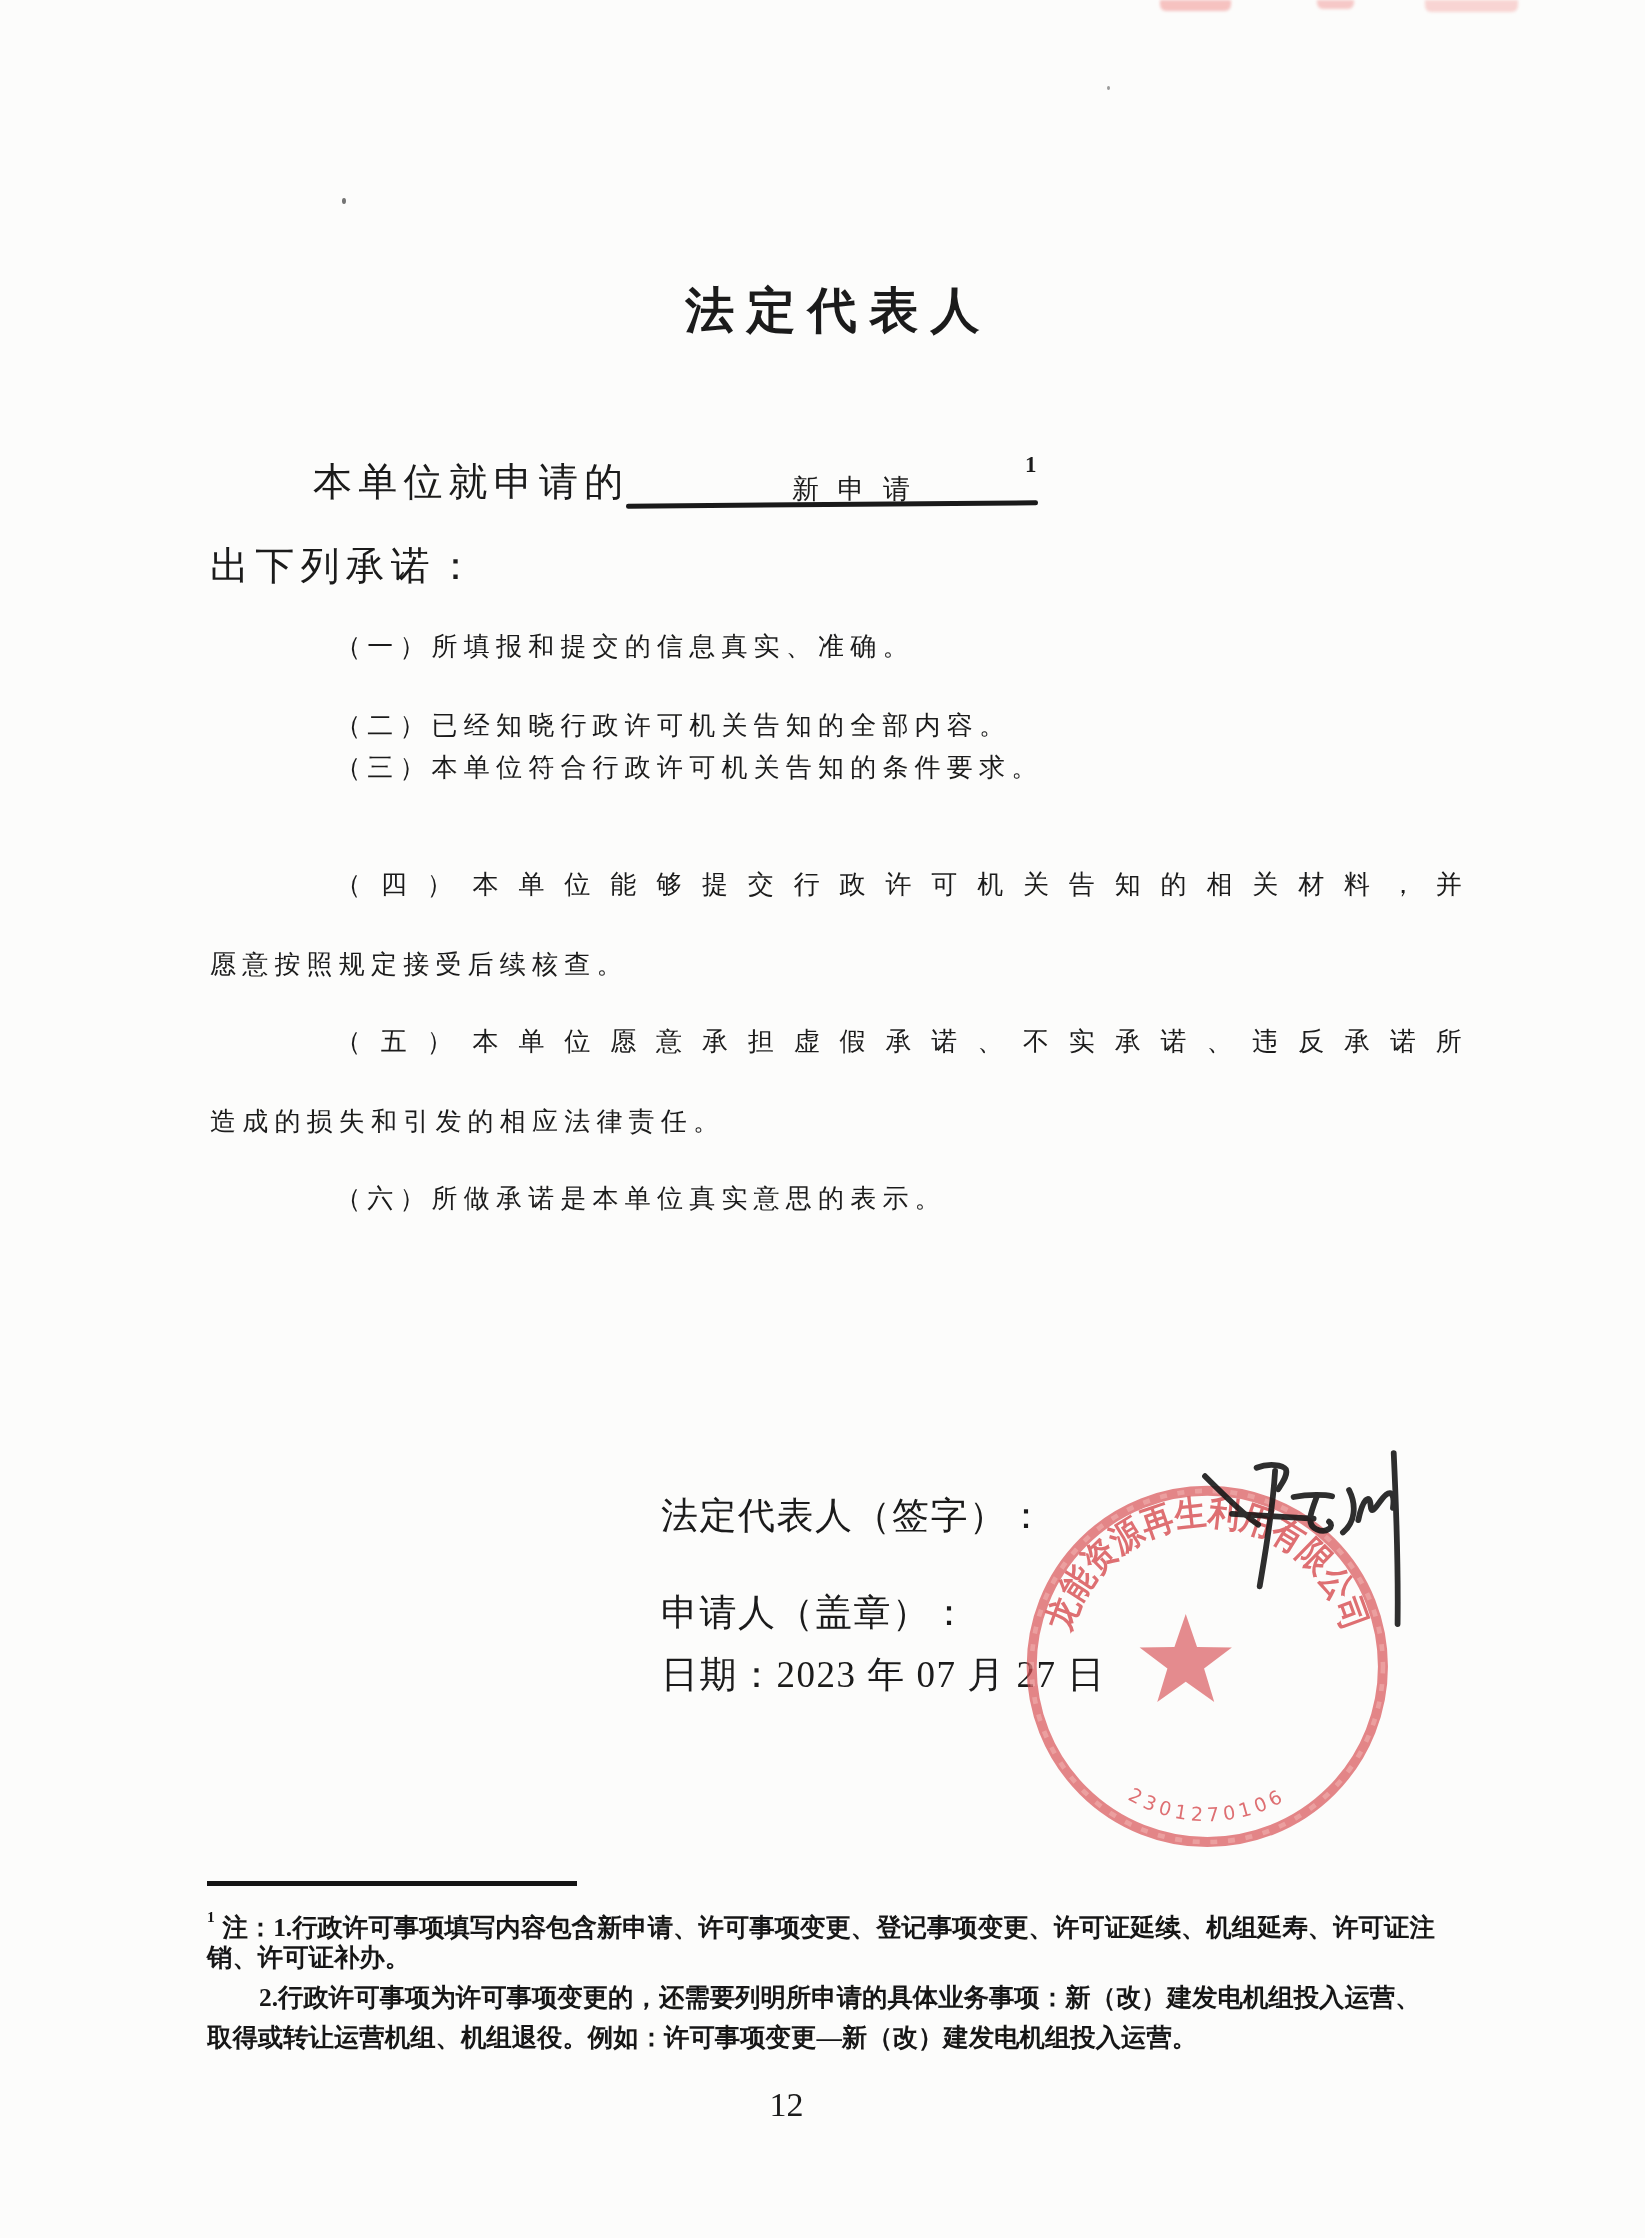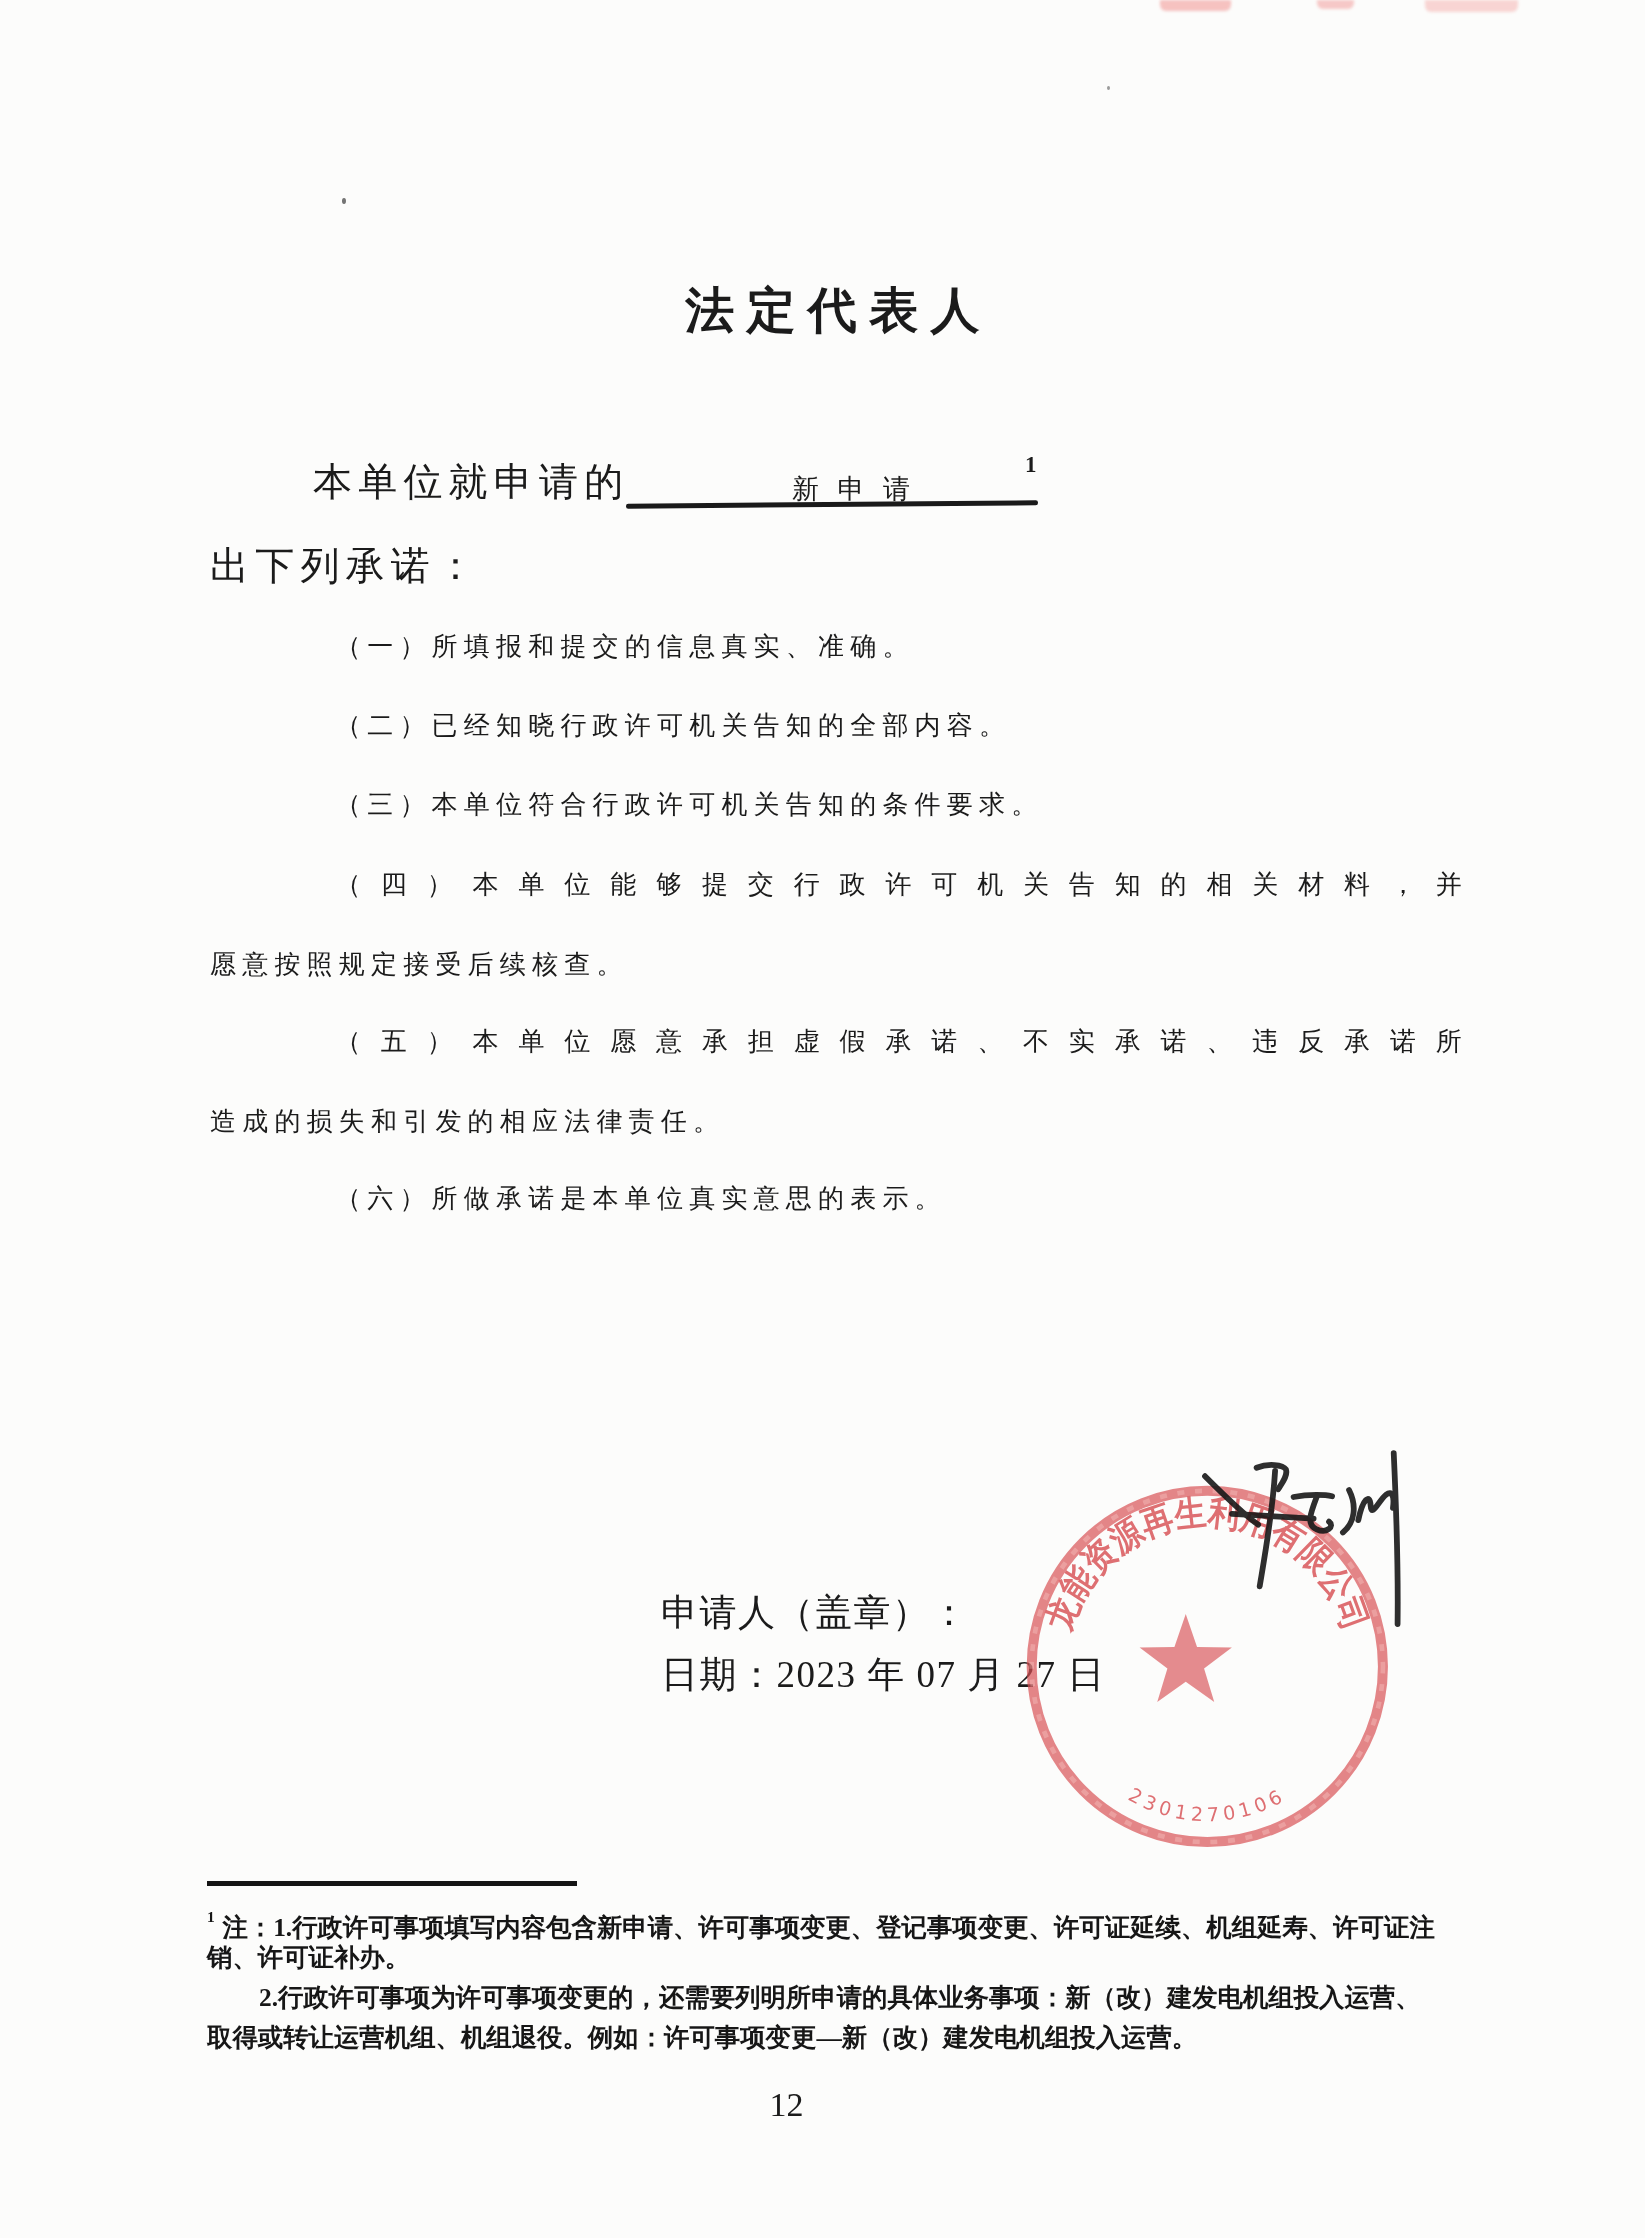--- a/index.html
+++ b/index.html
@@ -65,28 +65,29 @@
   <span class="abs bodytext" style="left:313px;top:459px;">本单位就申请的</span>
   <span class="blank-underline"></span>
   <span class="blank-value">新申请</span>
   <span class="fnref">1</span>
 
   <span class="abs bodytext" style="left:210px;top:543px;">出下列承诺：</span>
 
   <div id="commitments">
       <div class="bodyline indent" style="top: 624px;">（一）所填报和提交的信息真实、准确。</div>
       <div class="bodyline indent" style="top: 703px;">（二）已经知晓行政许可机关告知的全部内容。</div>
-      <div class="bodyline indent" style="top: 782px;">（三）本单位符合行政许可机关告知的条件要求。</div>
+      <div class="bodyline indent" style="top: 745px;">（三）本单位符合行政许可机关告知的条件要求。</div>
       <div class="bodyline indent just" style="top: 862px;">（四）本单位能够提交行政许可机关告知的相关材料，并</div>
       <div class="bodyline" style="top: 942px;">愿意按照规定接受后续核查。</div>
       <div class="bodyline indent just" style="top: 1019px;">（五）本单位愿意承担虚假承诺、不实承诺、违反承诺所</div>
       <div class="bodyline" style="top: 1099px;">造成的损失和引发的相应法律责任。</div>
       <div class="bodyline indent" style="top: 1176px;">（六）所做承诺是本单位真实意思的表示。</div>
     </div>
 
+  <span class="sigline" style="top:1491px;">法定代表人（签字）：</span>
   <span class="sigline" style="top:1588px;">申请人（盖章）：</span>
   <span class="sigline" style="top:1650px;"><span>日期：</span><span>2023 年 07 月 27 日</span></span>
 
   <svg class="overlay" width="493" height="493" viewBox="0 0 640 640">
     <g opacity="0.82">
       <circle cx="286" cy="342" r="228" fill="none" stroke="#d85155" stroke-width="13" opacity="0.85"></circle>
       <circle cx="286" cy="342" r="228" fill="none" stroke="#f0a8a6" stroke-width="6" stroke-dasharray="9 14" opacity="0.55"></circle>
       <polygon points="258,274 272.7,316.8 317.9,317.5 281.8,344.7 295,388 258,362 221,388 234.2,344.7 198.1,317.5 243.3,316.8" fill="#d85155" opacity="0.8"></polygon>
       <path id="sealArc" d="M106,303.7 A184,184 0 0 1 466,303.7" fill="none"></path>
       <path id="sealSerialArc" d="M162.3,500.4 A201,201 0 0 0 409.7,500.4" fill="none"></path>

